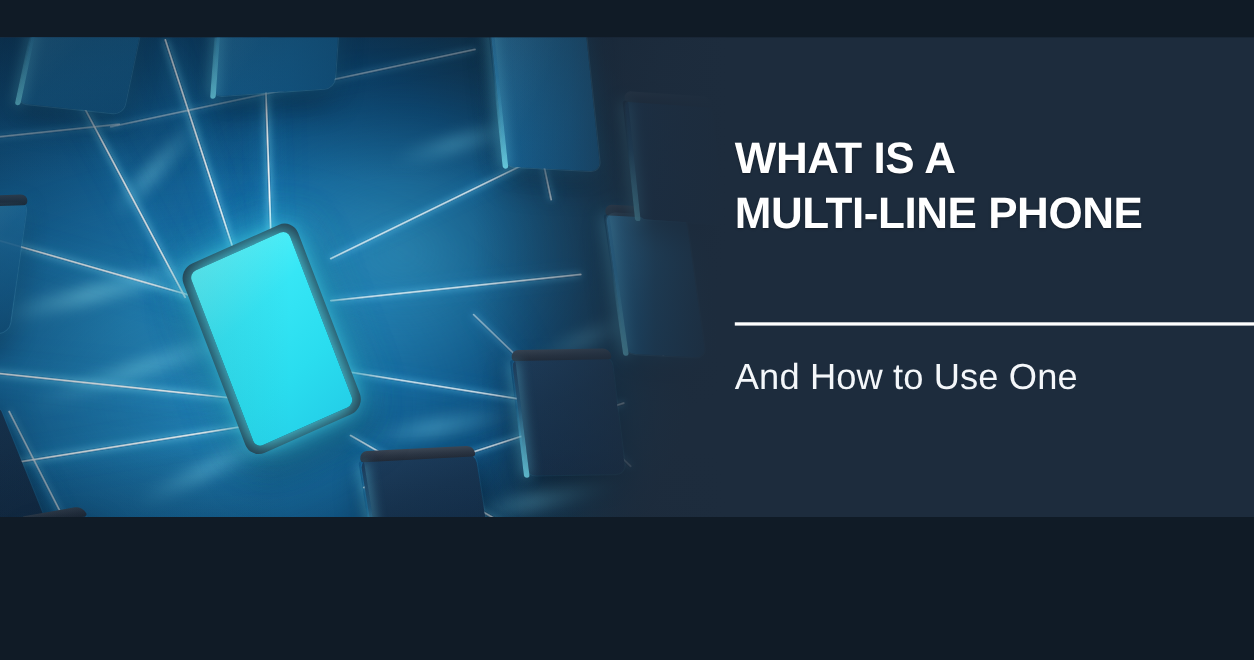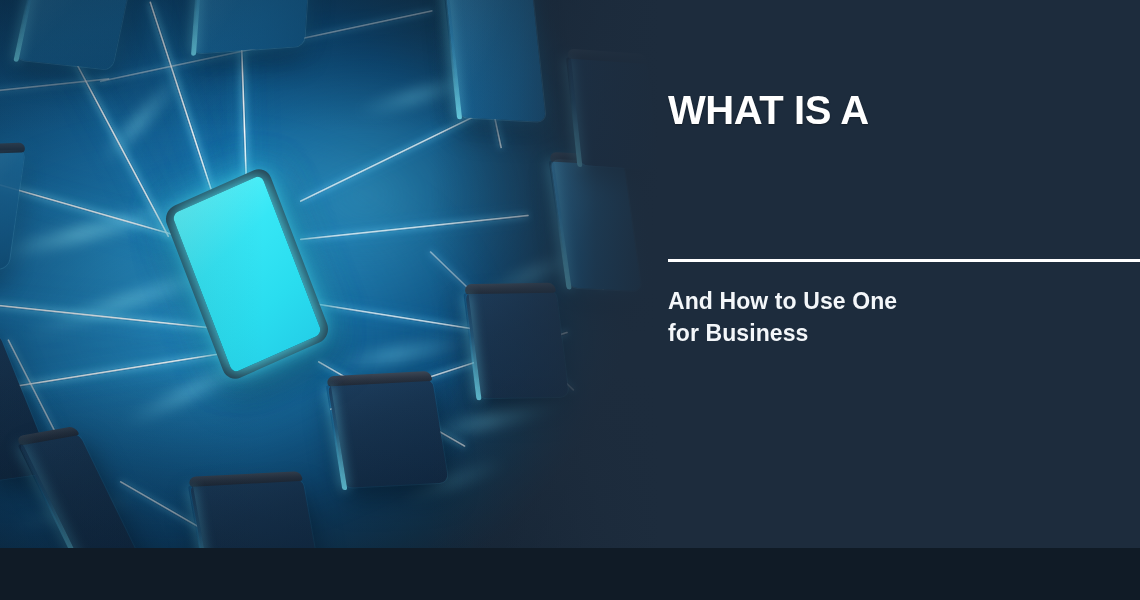--- a/index.html
+++ b/index.html
@@ -3,24 +3,25 @@
 <meta charset="utf-8">
 <style>
   html, body {
     margin: 0;
     padding: 0;
     background: #101b26;
   }
   .banner {
     position: relative;
     width: 1140px;
-    height: 548px;
+    height: 436px;
     overflow: hidden;
     font-family: "Liberation Sans", sans-serif;
     background: #1d2c3d;
+    margin-top: 34px;
   }
 
   
   .scene {
     position: absolute;
     left: 0;
     top: 0;
     width: 660px;
     height: 600px;
     overflow: hidden;
@@ -185,22 +186,22 @@
     height: 3px;
     background: #ffffff;
   }
   .subcopy {
     position: absolute;
     left: 8px;
     top: 286px;
     width: 440px;
     margin: 0;
     color: #f4f7fa;
-    font-size: 23px;
-    font-weight: bold;
+    font-size: 33px;
+    font-weight: normal;
     line-height: 1.38;
     letter-spacing: 0.1px;
   }
   .subcopy .sub-line { display: block; }
 </style>
 </head>
 <body>
 
 <div class="banner">
 
@@ -295,23 +296,23 @@
     </div>
 
     <div class="scene-vig"></div>
     <div class="scene-fade"></div>
   </div>
 
   <div class="panel">
 
     <h1 class="headline copy">
       <span class="hl-line">WHAT IS A</span>
+      <span class="hl-line">MULTI-LINE PHONE</span>
     </h1>
 
     <div class="rule"></div>
 
     <p class="subcopy">
       <span class="sub-line">And How to Use One</span>
-      <span class="sub-line">for Business</span>
     </p>
 
   </div>
 </div>
 
 </body></html>

